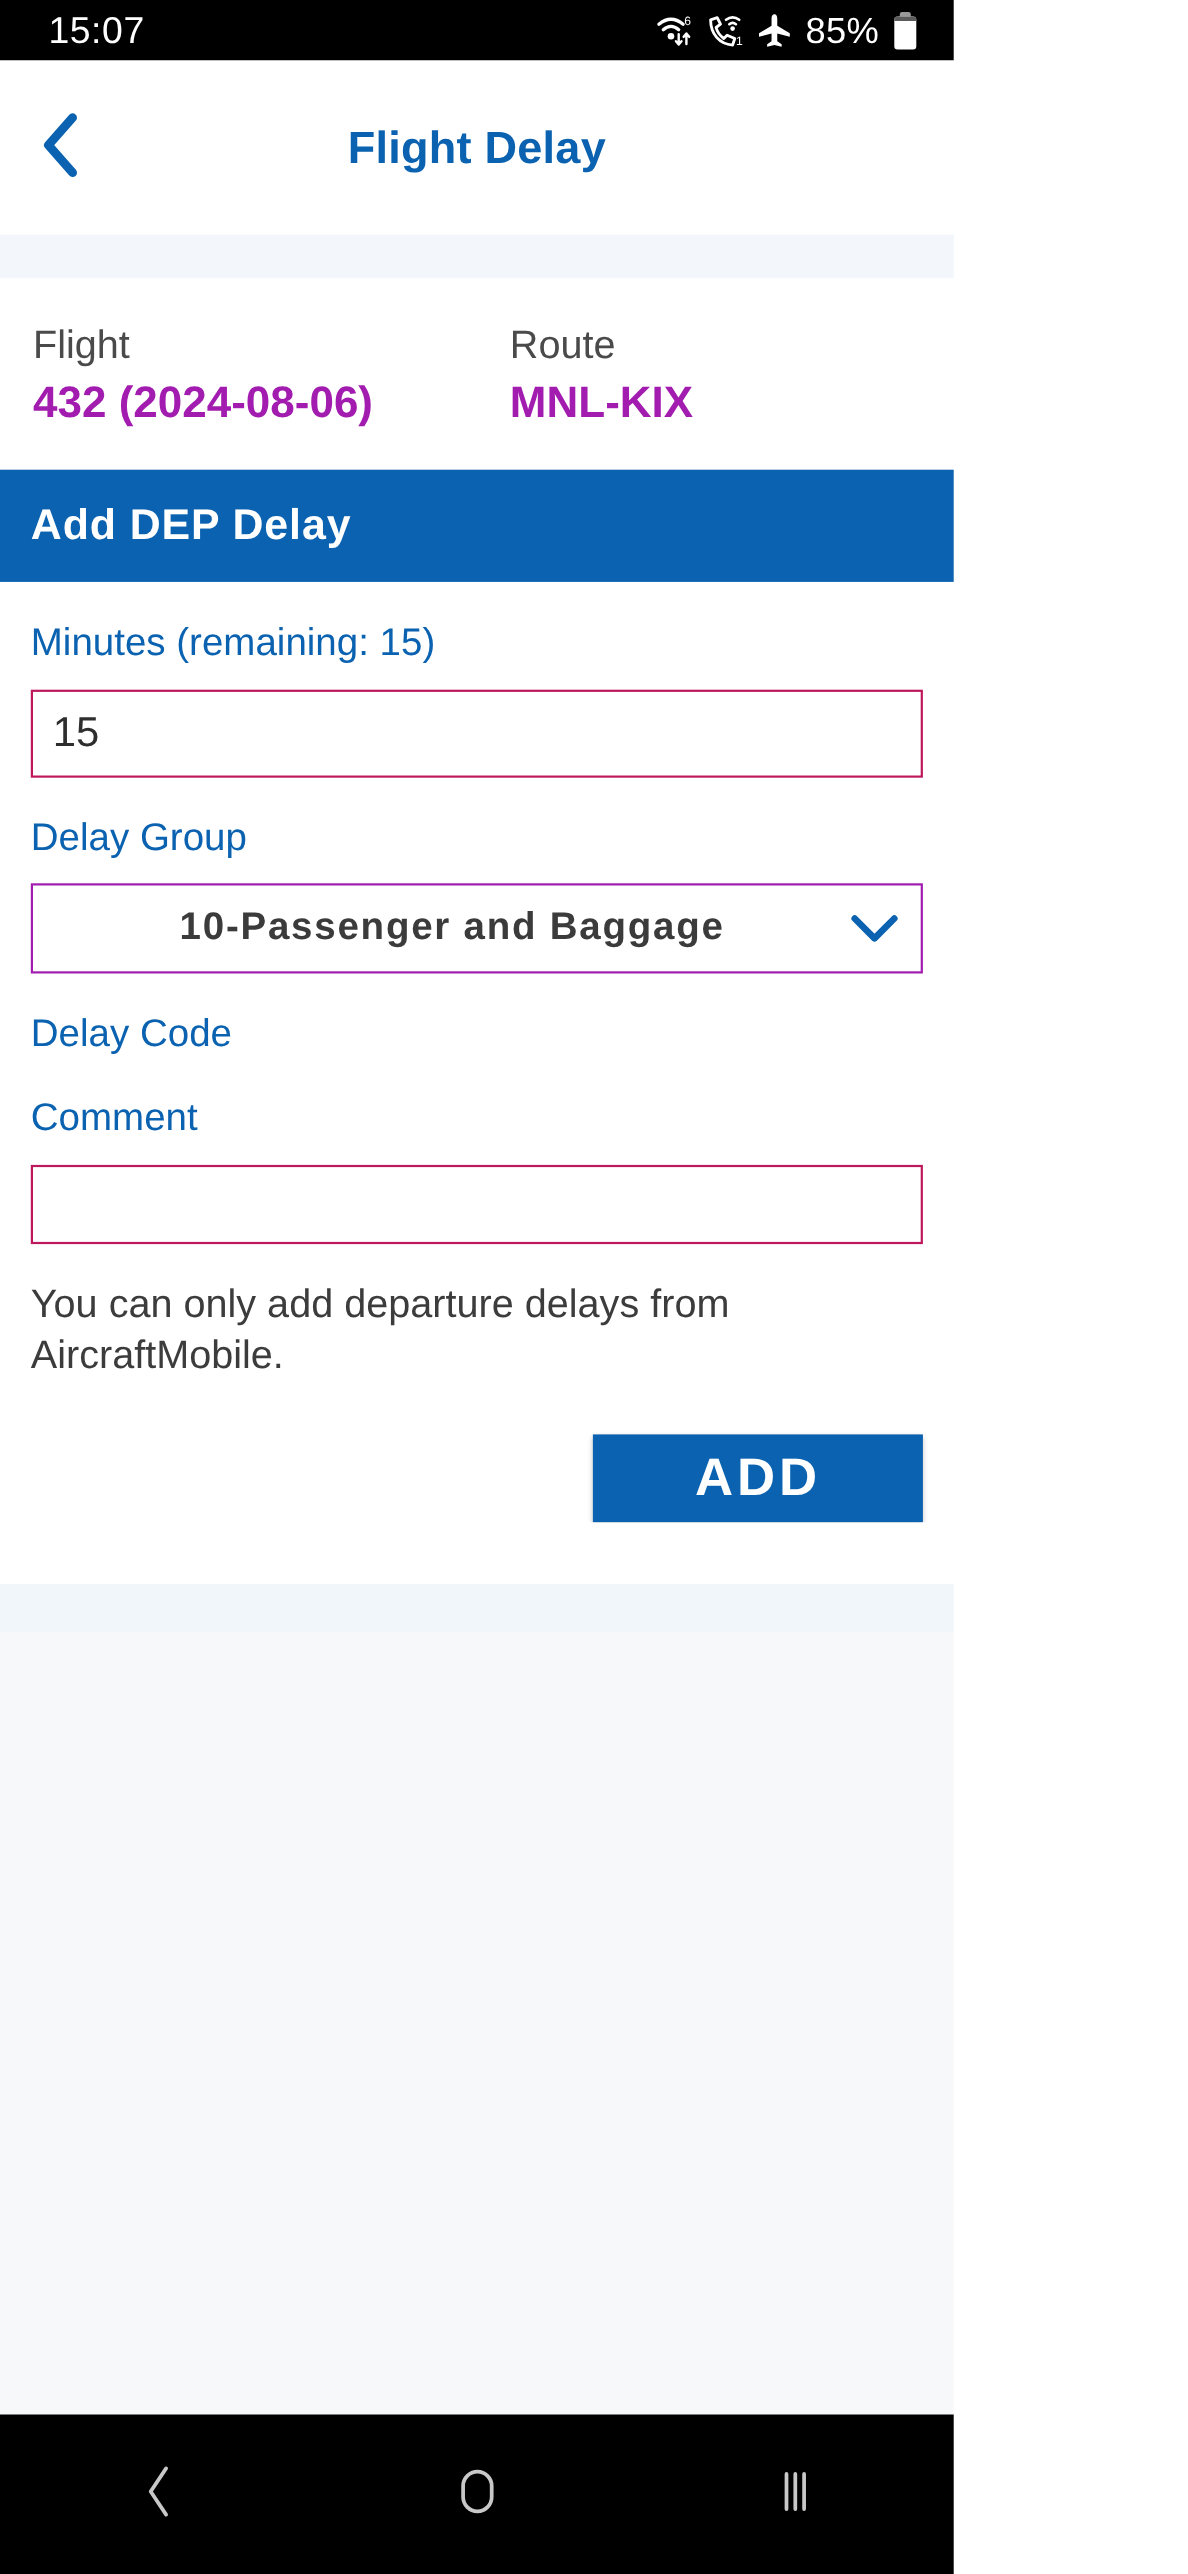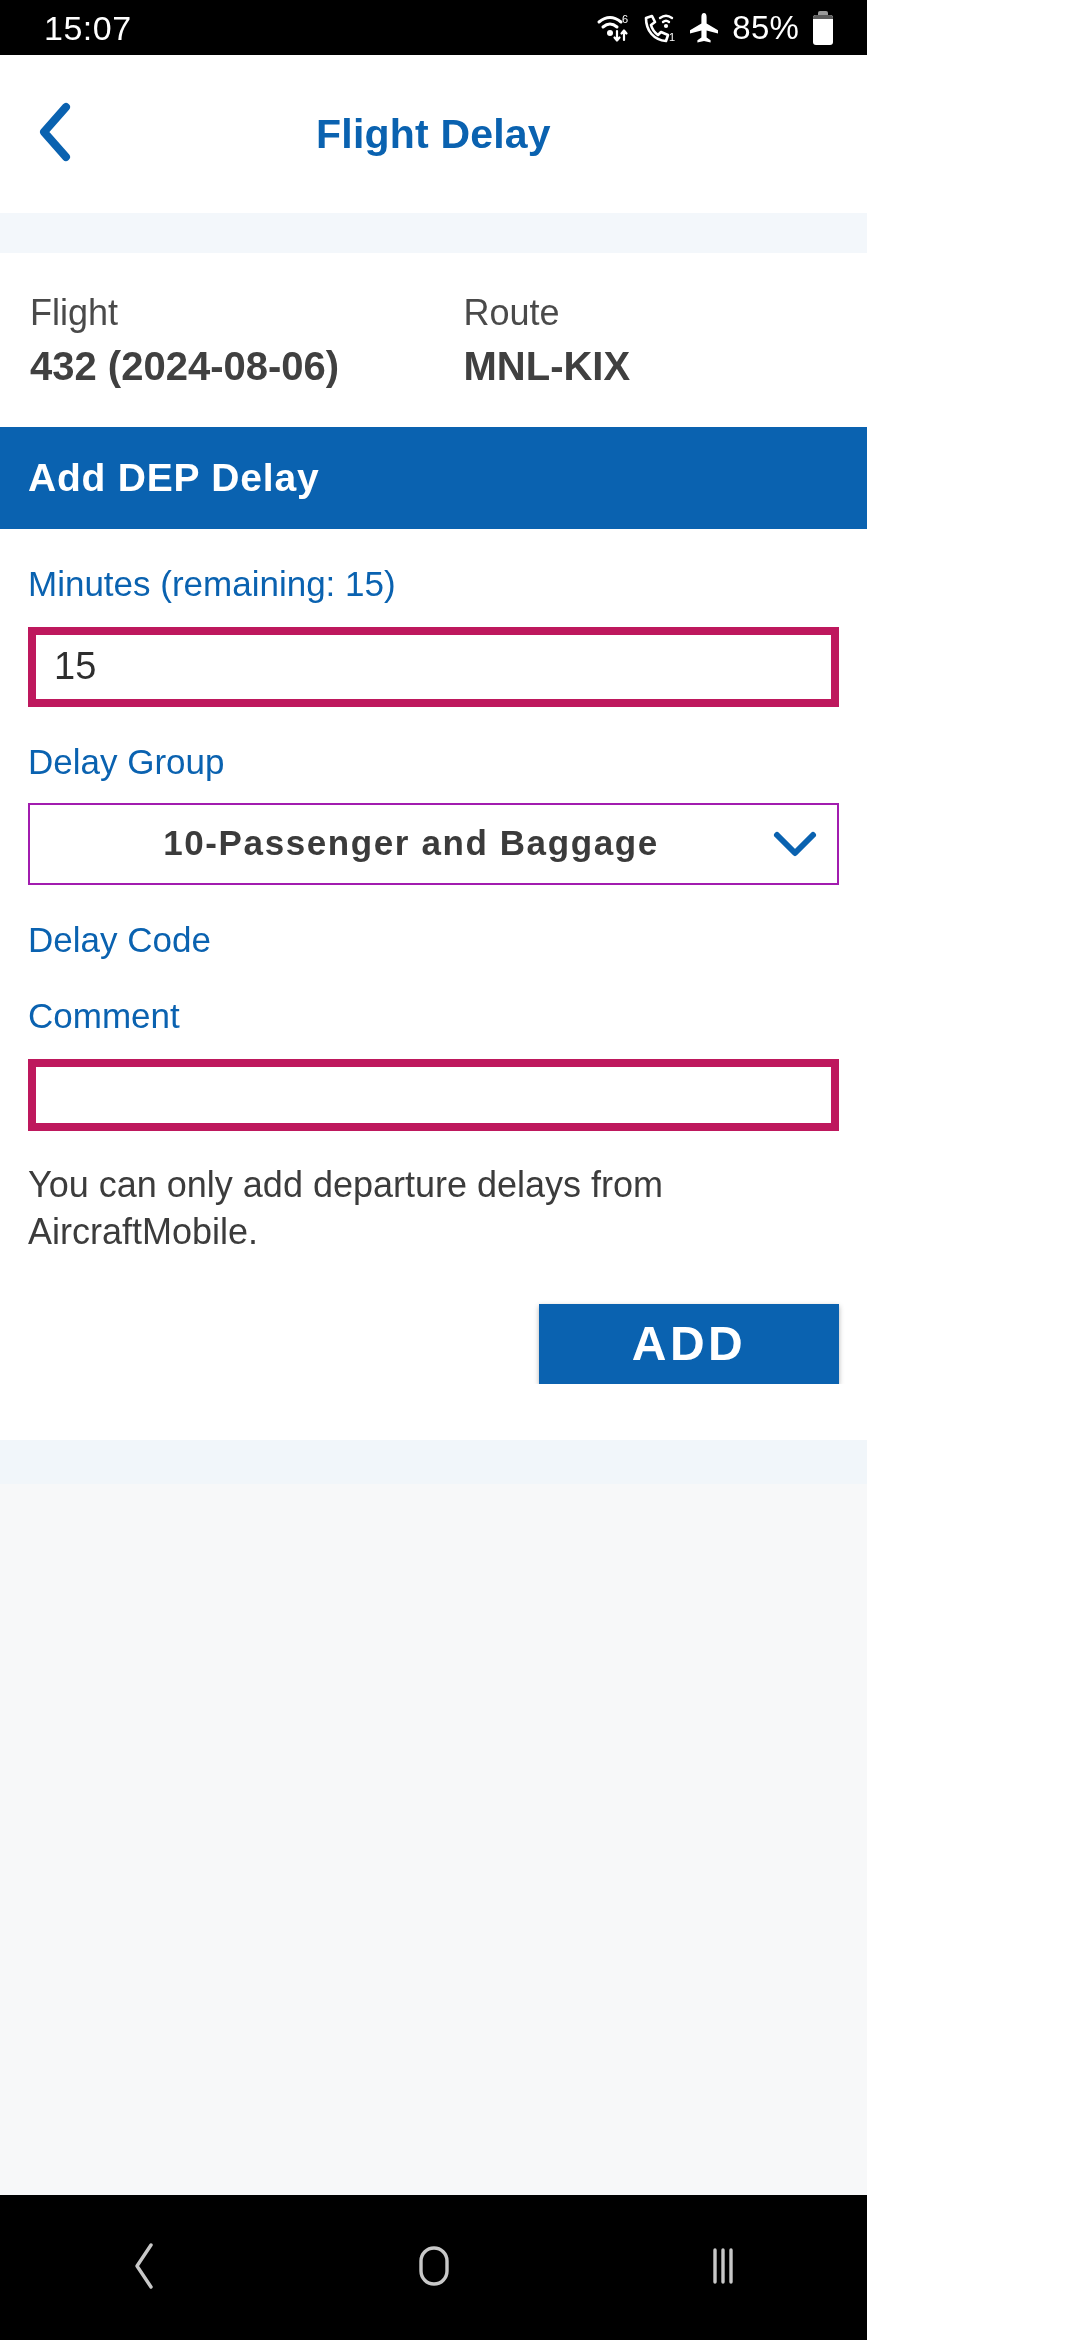--- a/index.html
+++ b/index.html
@@ -122,21 +122,21 @@
   .meta-col { width: 50%; }
   .meta-col.second { padding-left: 30px; }
   .meta-label {
     font-size: 36px;
     color: #4a4a4a;
     font-weight: 400;
     line-height: 1.22;
   }
   .meta-value {
     font-size: 40px;
-    color: #404040;
+    color: #a21caf;
     font-weight: 700;
     line-height: 1.25;
     margin-top: 6px;
   }
 
   
   .section-head {
     margin-top: 36px;
     height: 102px;
     background: #0a62b0;
@@ -160,21 +160,21 @@
   .field { margin-top: 34px; }
   .field-label {
     font-size: 35px;
     color: #0a62b0;
     font-weight: 400;
     line-height: 1.2;
   }
   .textbox {
     margin-top: 22px;
     height: 80px;
-    border: 8px solid #be185d;
+    border: 2px solid #be185d;
     background: #ffffff;
     display: flex;
     align-items: center;
     padding: 0 18px;
     cursor: text;
   }
   .textbox-value {
     font-size: 38px;
     color: #2e2e2e;
     font-weight: 400;

